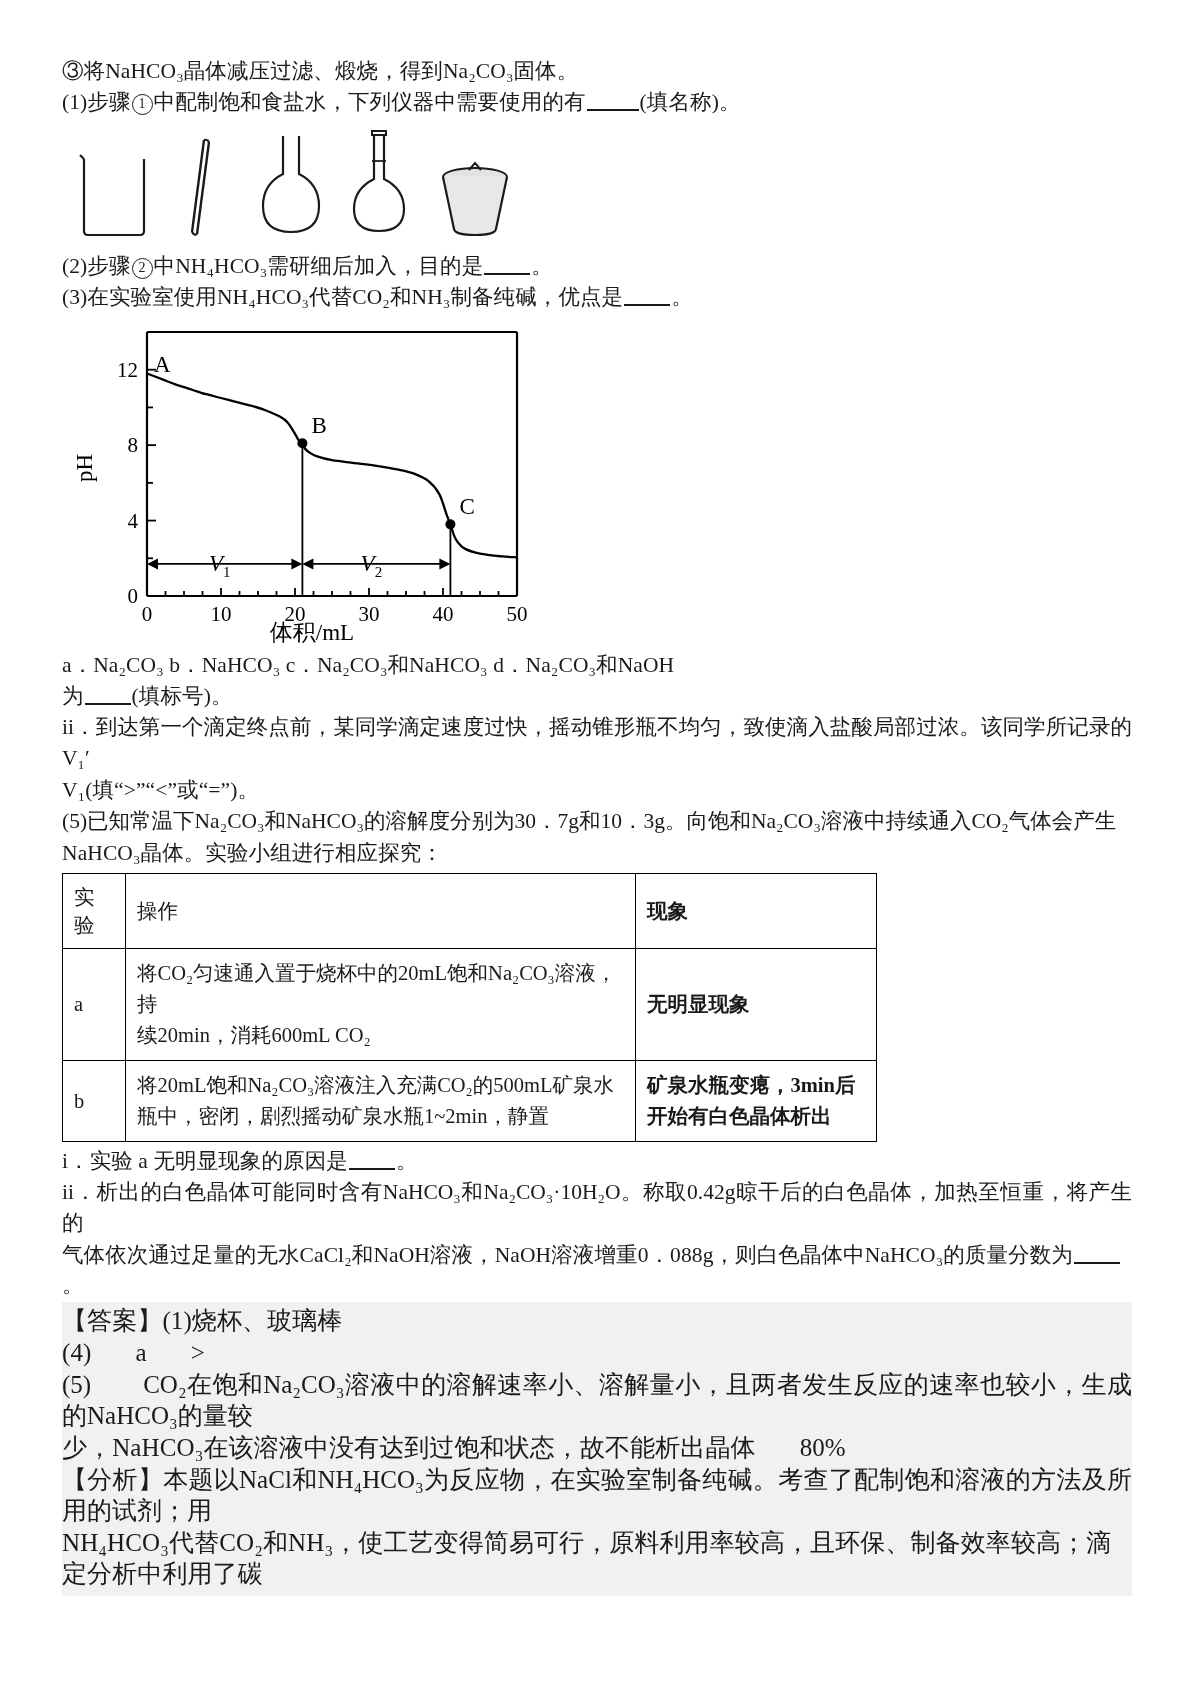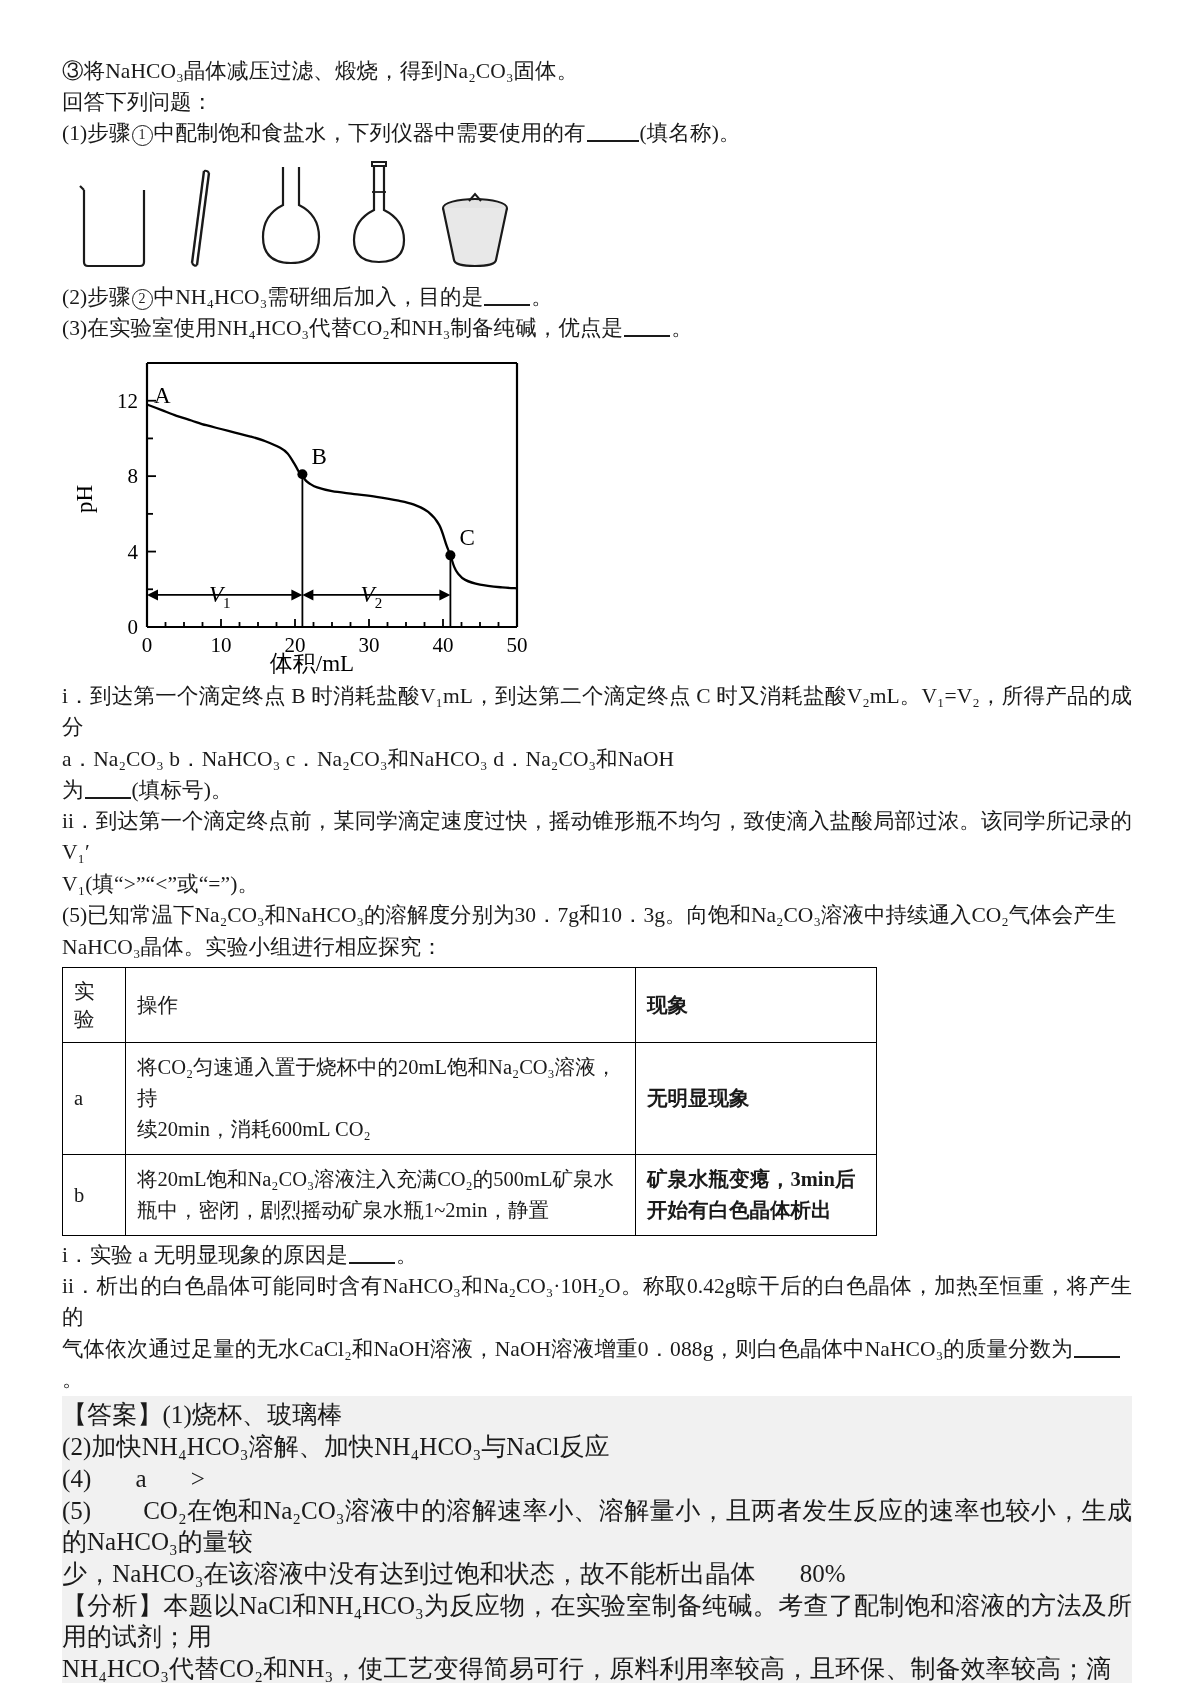--- a/index.html
+++ b/index.html
@@ -102,21 +102,20 @@
   .ind{display:inline-block;width:52px;}
   .gapw{display:inline-block;width:44px;}
 </style>
 </head>
 <body>
 
 <div class="page">
 <div class="content">
 
   <div class="line">③将NaHCO₃晶体减压过滤、煅烧，得到Na₂CO₃固体。</div>
-  <div class="line">回答下列问题：</div>
 
   <div class="line">
     <span>(1)步骤</span><span class="circnum">1</span><span>中配制饱和食盐水，下列仪器中需要使用的有</span><span class="blank"></span><span>(填名称)。</span>
   </div>
 
   <div class="apparatus">
 
     <span class="app-item" style="left:8px;bottom:0;">
       <svg width="72" height="86" viewBox="0 0 72 86">
         <path d="M6 6 L6 78 Q6 82 10 82 L62 82 Q66 82 66 78 L66 6" fill="none" stroke="#1a1a1a" stroke-width="2.2"></path>
@@ -234,21 +233,20 @@
             <line x1="244.4" y1="245.94285714285715" x2="384.4" y2="245.94285714285715" stroke="#000" stroke-width="1.8"></line>
             <path d="M240.4 245.94285714285715 L251.4 240.44285714285715 L251.4 251.44285714285715 Z" fill="#000"></path>
             <path d="M388.4 245.94285714285715 L377.4 240.44285714285715 L377.4 251.44285714285715 Z" fill="#000"></path>
             <text x="309.4" y="252.94285714285715" font-family="Liberation Serif, serif" font-size="23" font-style="italic" text-anchor="middle">V<tspan dy="6" font-size="15" font-style="normal">2</tspan></text>
           </g>
       <text id="ylabel-text" x="30" y="150" font-family="Liberation Serif, serif" font-size="23" text-anchor="middle" transform="rotate(-90 30 150)">pH</text>
       <text id="xlabel-text" x="250" y="322" font-family="Liberation Serif, serif" font-size="23" text-anchor="middle">体积/mL</text>
     </svg>
   </div>
 
-  <div class="para">i．到达第一个滴定终点 B 时消耗盐酸V₁mL，到达第二个滴定终点 C 时又消耗盐酸V₂mL。V₁=V₂，所得产品的成分</div>
   <div class="line">a．Na₂CO₃    b．NaHCO₃     c．Na₂CO₃和NaHCO₃    d．Na₂CO₃和NaOH</div>
   <div class="line">
     <span>为</span><span class="blank blank-sm"></span><span>(填标号)。</span>
   </div>
 
   <div class="para">ii．到达第一个滴定终点前，某同学滴定速度过快，摇动锥形瓶不均匀，致使滴入盐酸局部过浓。该同学所记录的V₁′</div>
   <div class="line">V₁(填“&gt;”“&lt;”或“=”)。</div>
 
   <div class="para">(5)已知常温下Na₂CO₃和NaHCO₃的溶解度分别为30．7g和10．3g。向饱和Na₂CO₃溶液中持续通入CO₂气体会产生</div>
   <div class="line">NaHCO₃晶体。实验小组进行相应探究：</div>
@@ -292,21 +290,20 @@
   </div>
   <div class="para">ii．析出的白色晶体可能同时含有NaHCO₃和Na₂CO₃·10H₂O。称取0.42g晾干后的白色晶体，加热至恒重，将产生的</div>
   <div class="line">
     <span>气体依次通过足量的无水CaCl₂和NaOH溶液，NaOH溶液增重0．088g，则白色晶体中NaHCO₃的质量分数为</span><span class="blank blank-sm"></span><span>。</span>
   </div>
 
   <div class="answer">
     <div class="line">
       <span>【答案】</span><span>(1)烧杯、玻璃棒</span>
     </div>
-    <div class="line">(2)加快NH₄HCO₃溶解、加快NH₄HCO₃与NaCl反应</div>
     <div class="line">
       <span>(4)</span><span class="gapw"></span><span>a</span><span class="gapw"></span><span>&gt;</span>
     </div>
     <div class="para">
       <span>(5)</span><span class="ind"></span><span>CO₂在饱和Na₂CO₃溶液中的溶解速率小、溶解量小，且两者发生反应的速率也较小，生成的NaHCO₃的量较</span>
     </div>
     <div class="line">
       <span>少，NaHCO₃在该溶液中没有达到过饱和状态，故不能析出晶体</span><span class="gapw"></span><span>80%</span>
     </div>
     <div class="para">

